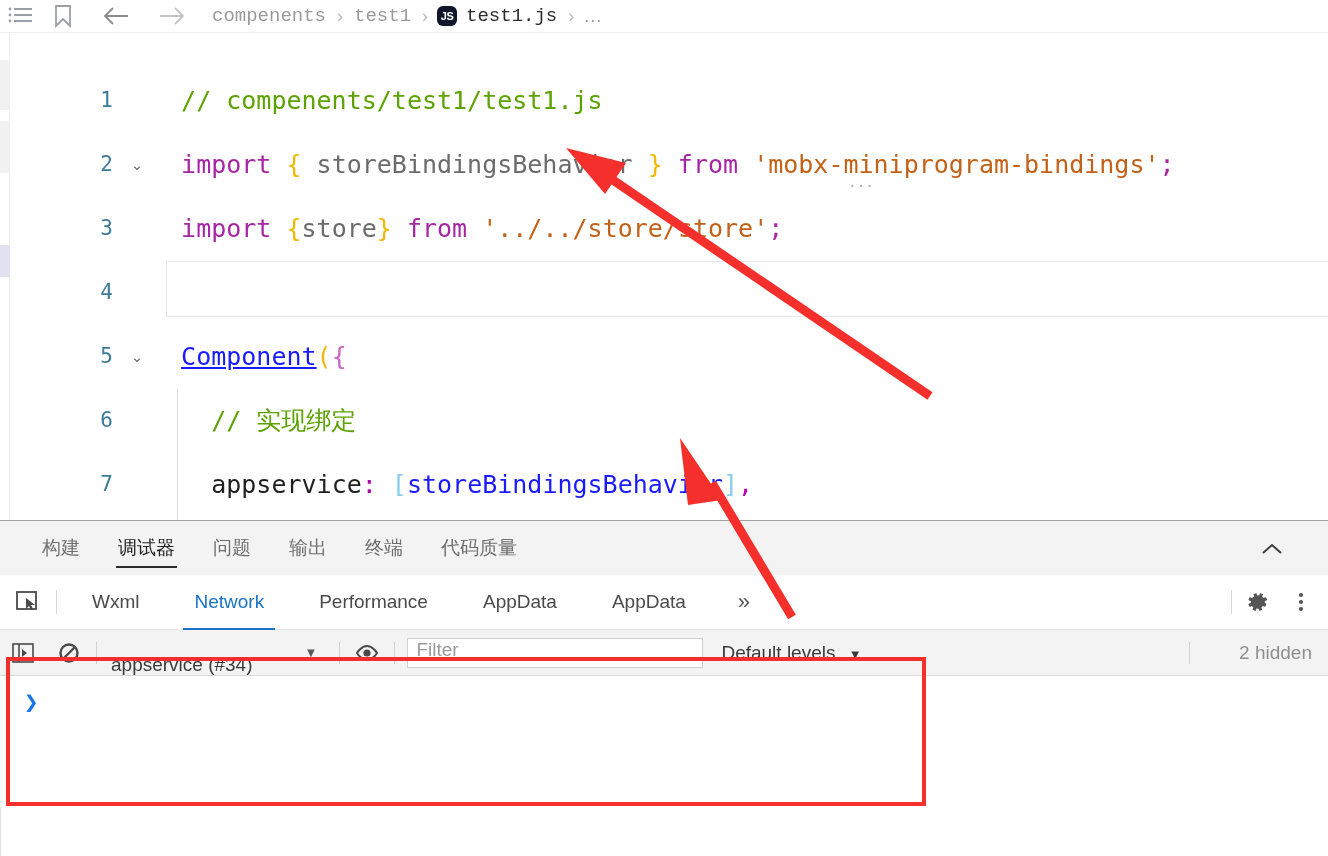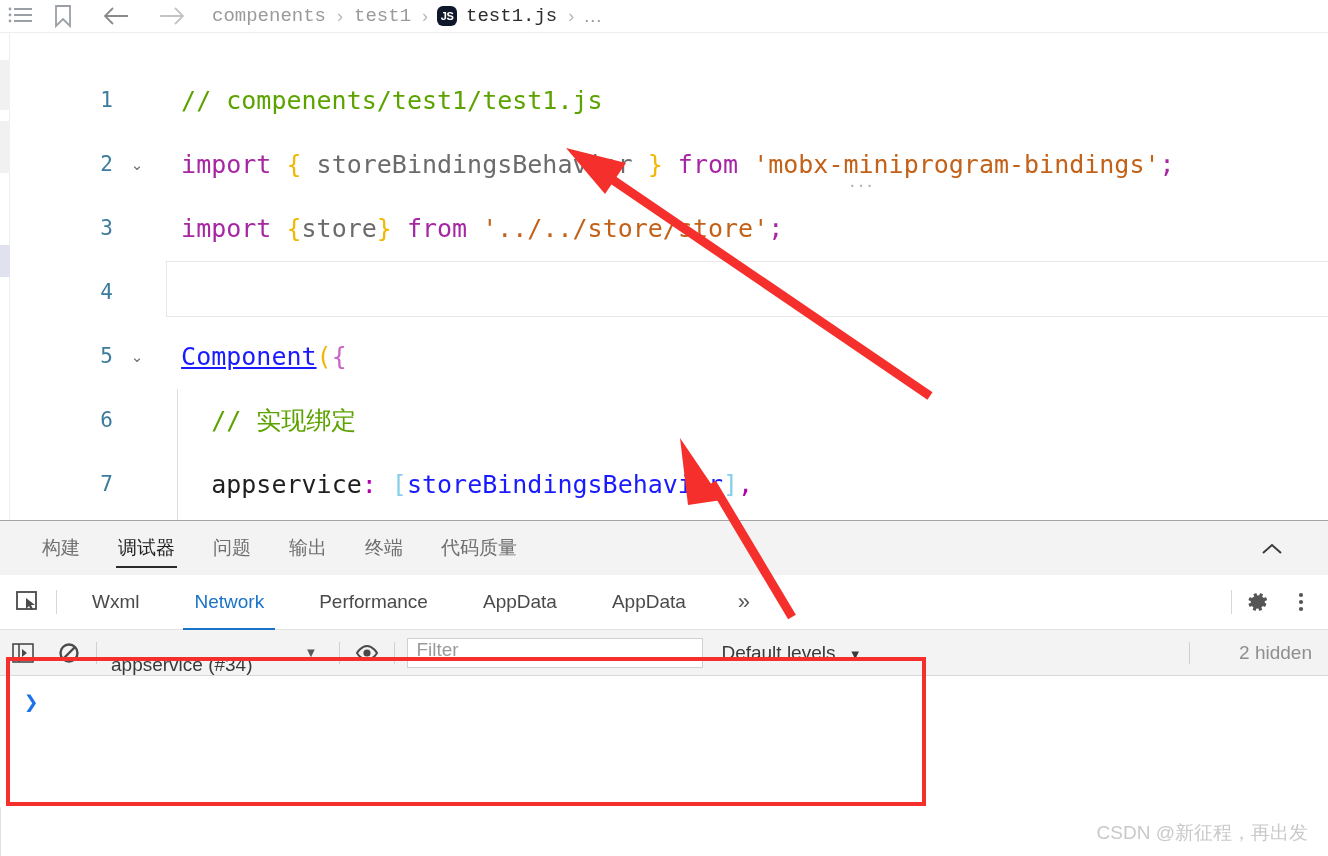--- a/index.html
+++ b/index.html
@@ -360,15 +360,14 @@
       <line x1="930" y1="396" x2="610" y2="178" stroke="#f5302c" stroke-width="9" stroke-linecap="butt"></line>
       <polygon points="566,148 626,163 605,194" fill="#f5302c"></polygon>
     </g>
 
     <g>
       <line x1="792" y1="617" x2="712" y2="483" stroke="#f5302c" stroke-width="9" stroke-linecap="butt"></line>
       <polygon points="680,438 722,500 688,505" fill="#f5302c"></polygon>
     </g>
   </svg>
 
-  <div class="watermark">CSDN @新征程，再出发</div>
 
 </div>
 
 </body></html>

